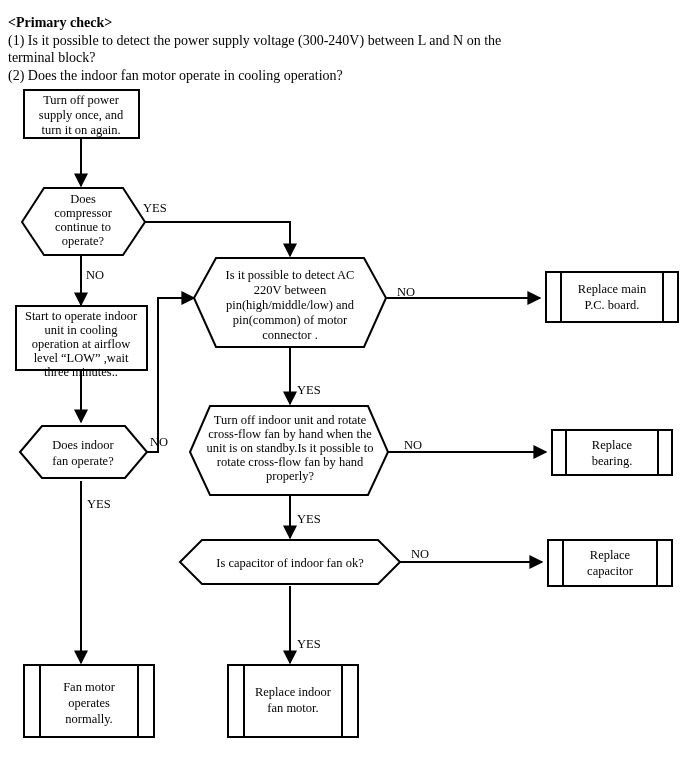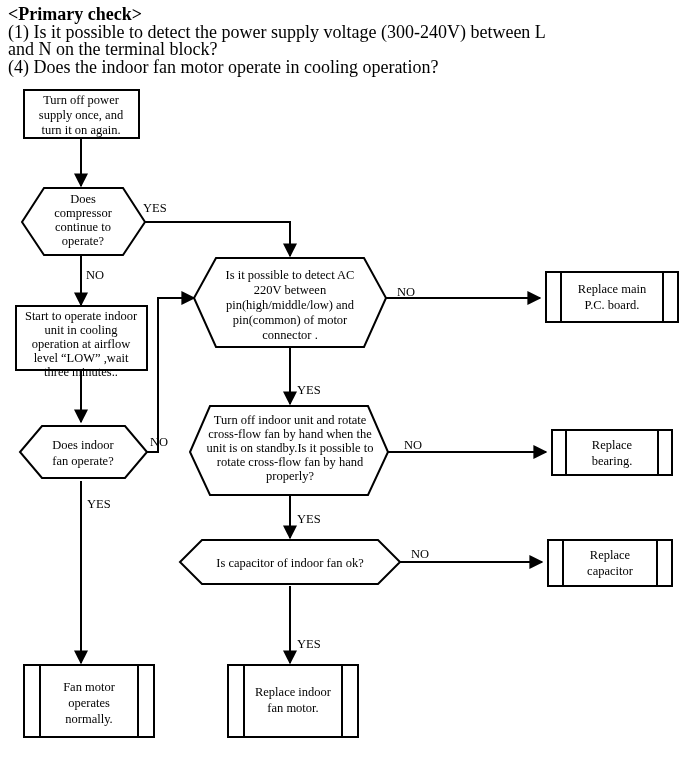--- a/index.html
+++ b/index.html
@@ -11,23 +11,23 @@
     width: 692px;
     height: 757px;
     font-family: "Liberation Serif", "DejaVu Serif", serif;
     color: #000000;
     position: relative;
     overflow: hidden;
   }
   #header {
     position: absolute;
     left: 8px;
-    top: 6px;
+    top: 14px;
     width: 540px;
-    font-size: 18px;
+    font-size: 14px;
     line-height: 17.5px;
   }
   #header .title {
     font-weight: bold;
   }
   #header .q {
     display: block;
   }
   #flow {
     position: absolute;
@@ -62,21 +62,21 @@
   .edge-label {
     font-size: 12.5px;
   }
 </style>
 </head>
 <body>
 
 <div id="header">
   <span class="title">&lt;Primary check&gt;</span>
   <span class="q">(1)  Is it possible to detect the power supply voltage (300-240V) between L and N on the terminal block?</span>
-  <span class="q">(4)  Does the indoor fan motor operate in cooling operation?</span>
+  <span class="q">(2)  Does the indoor fan motor operate in cooling operation?</span>
 </div>
 
 <svg id="flow" viewBox="0 0 692 757">
   <defs>
     <marker id="arrow" viewBox="0 0 10 10" refX="9" refY="5" markerWidth="7" markerHeight="7" orient="auto-start-reverse">
       <path d="M 0 0 L 10 5 L 0 10 z" fill="#000000"></path>
     </marker>
   </defs>
 
   <g>

